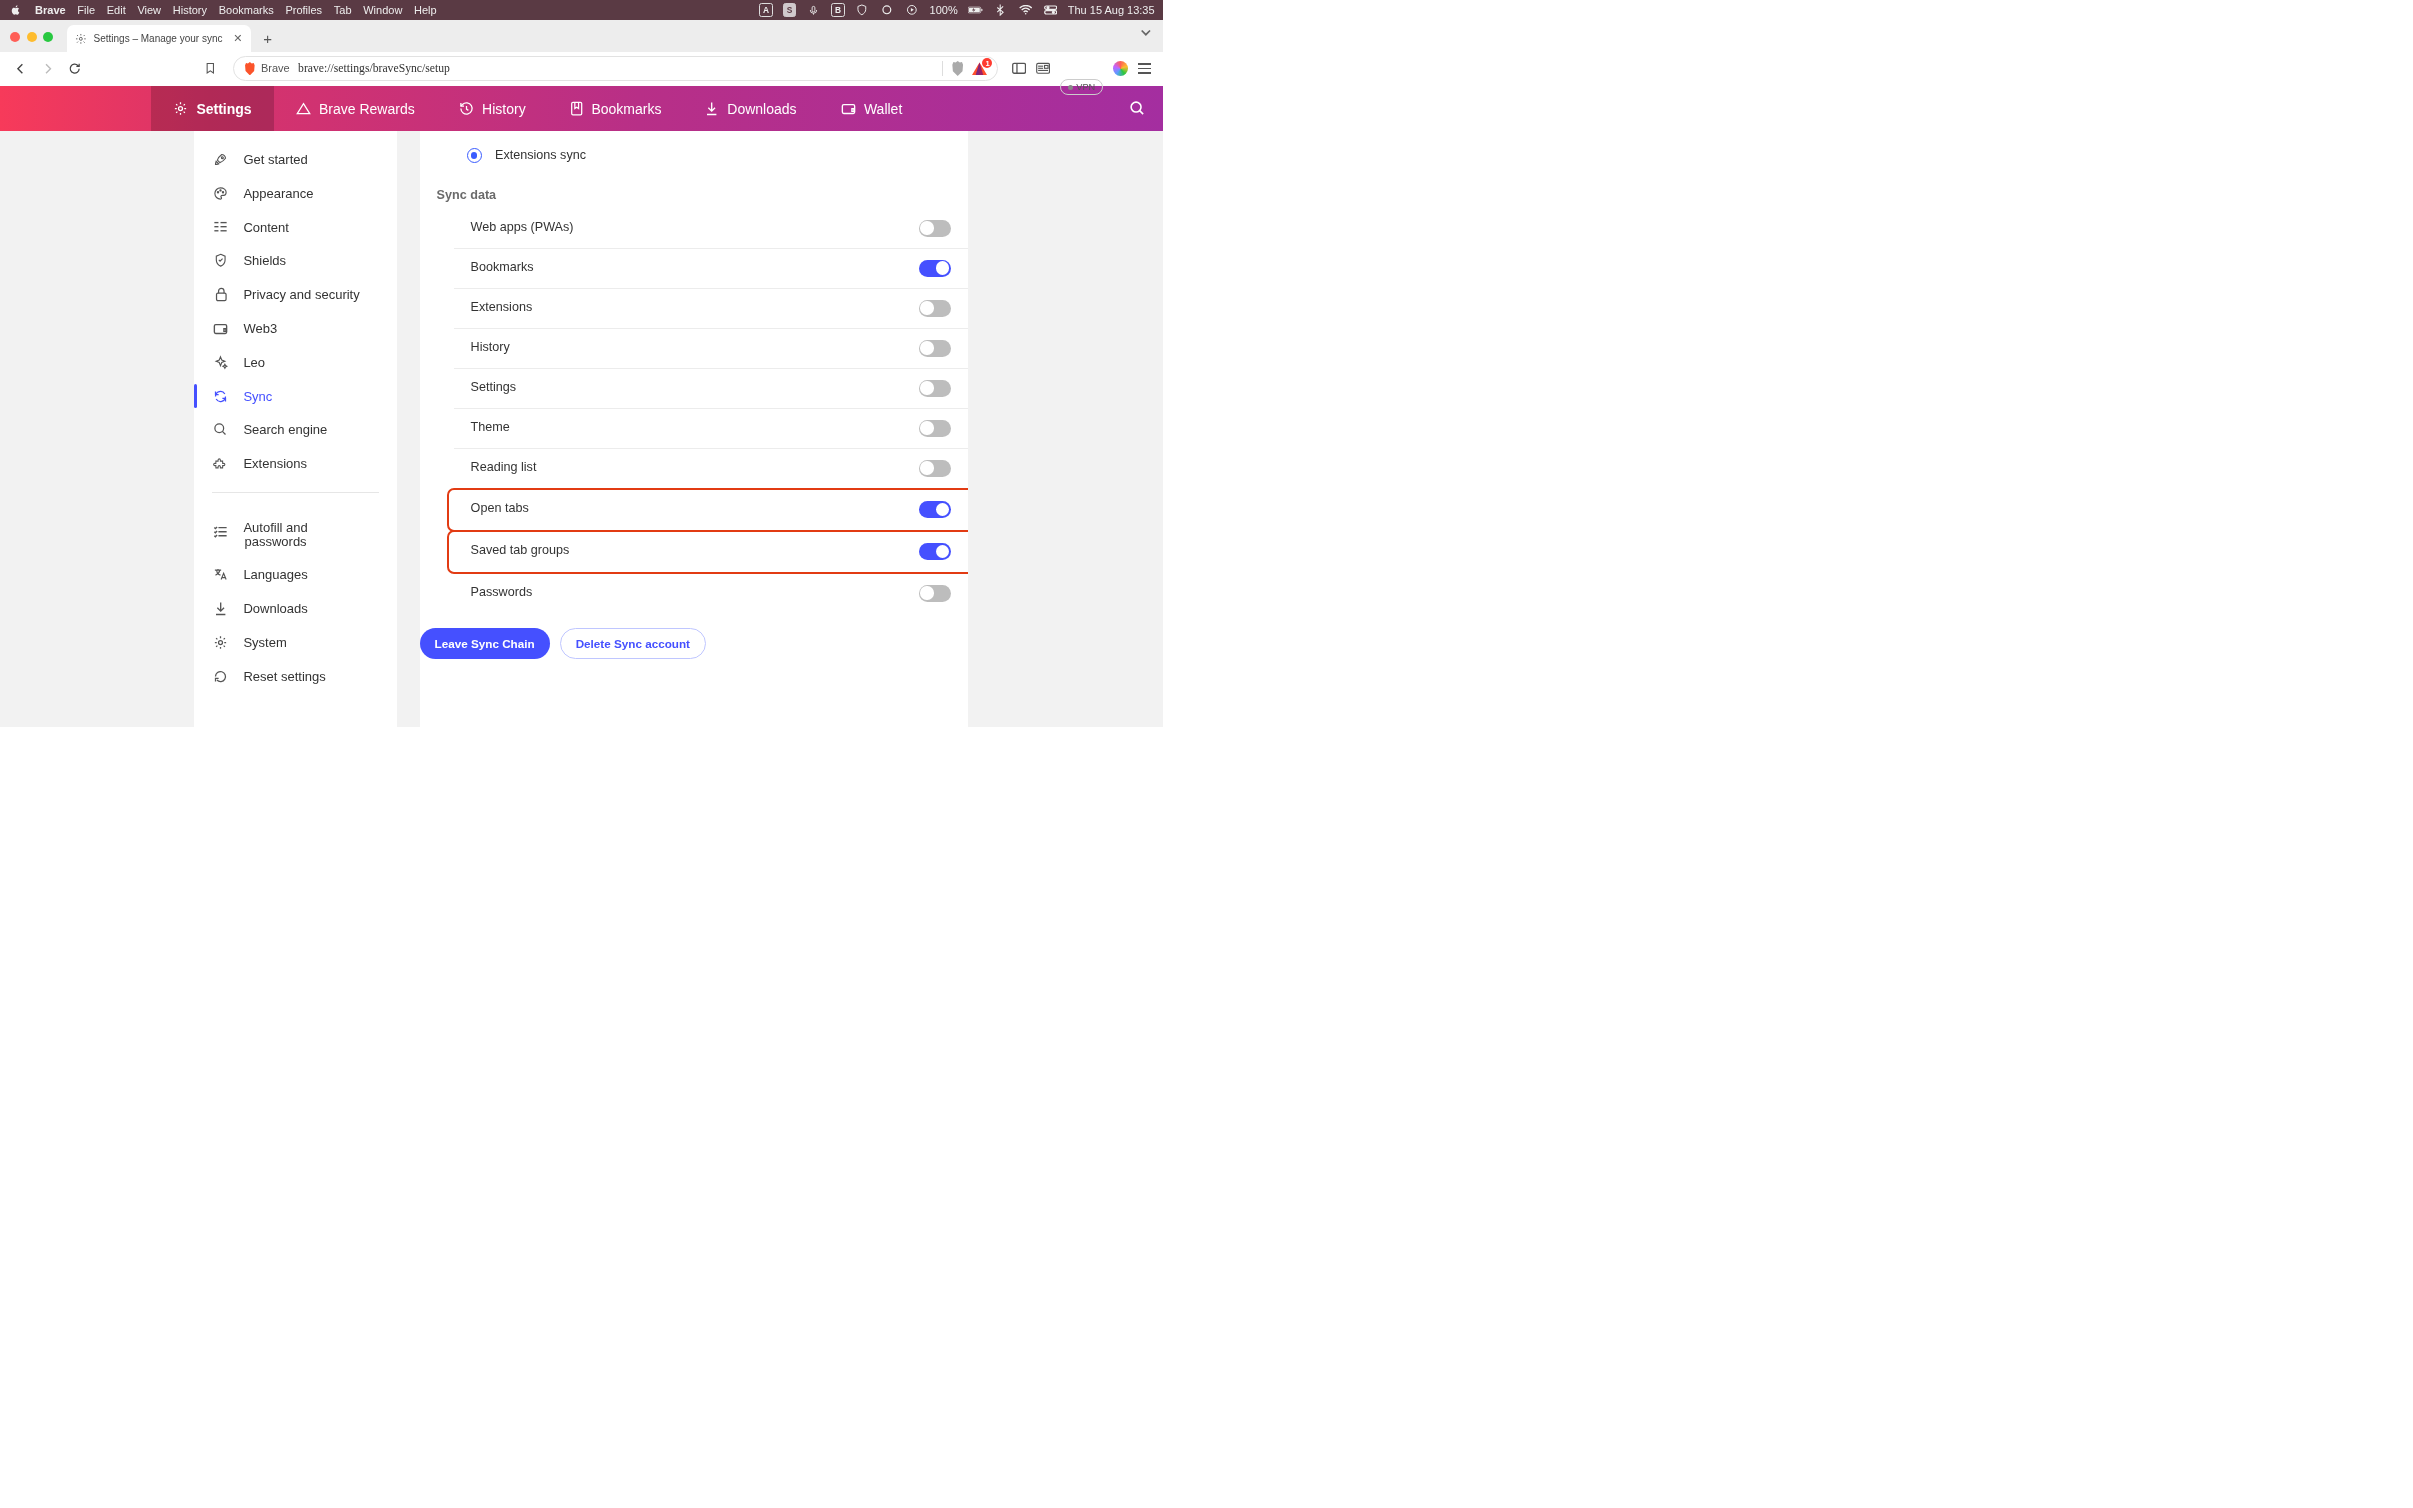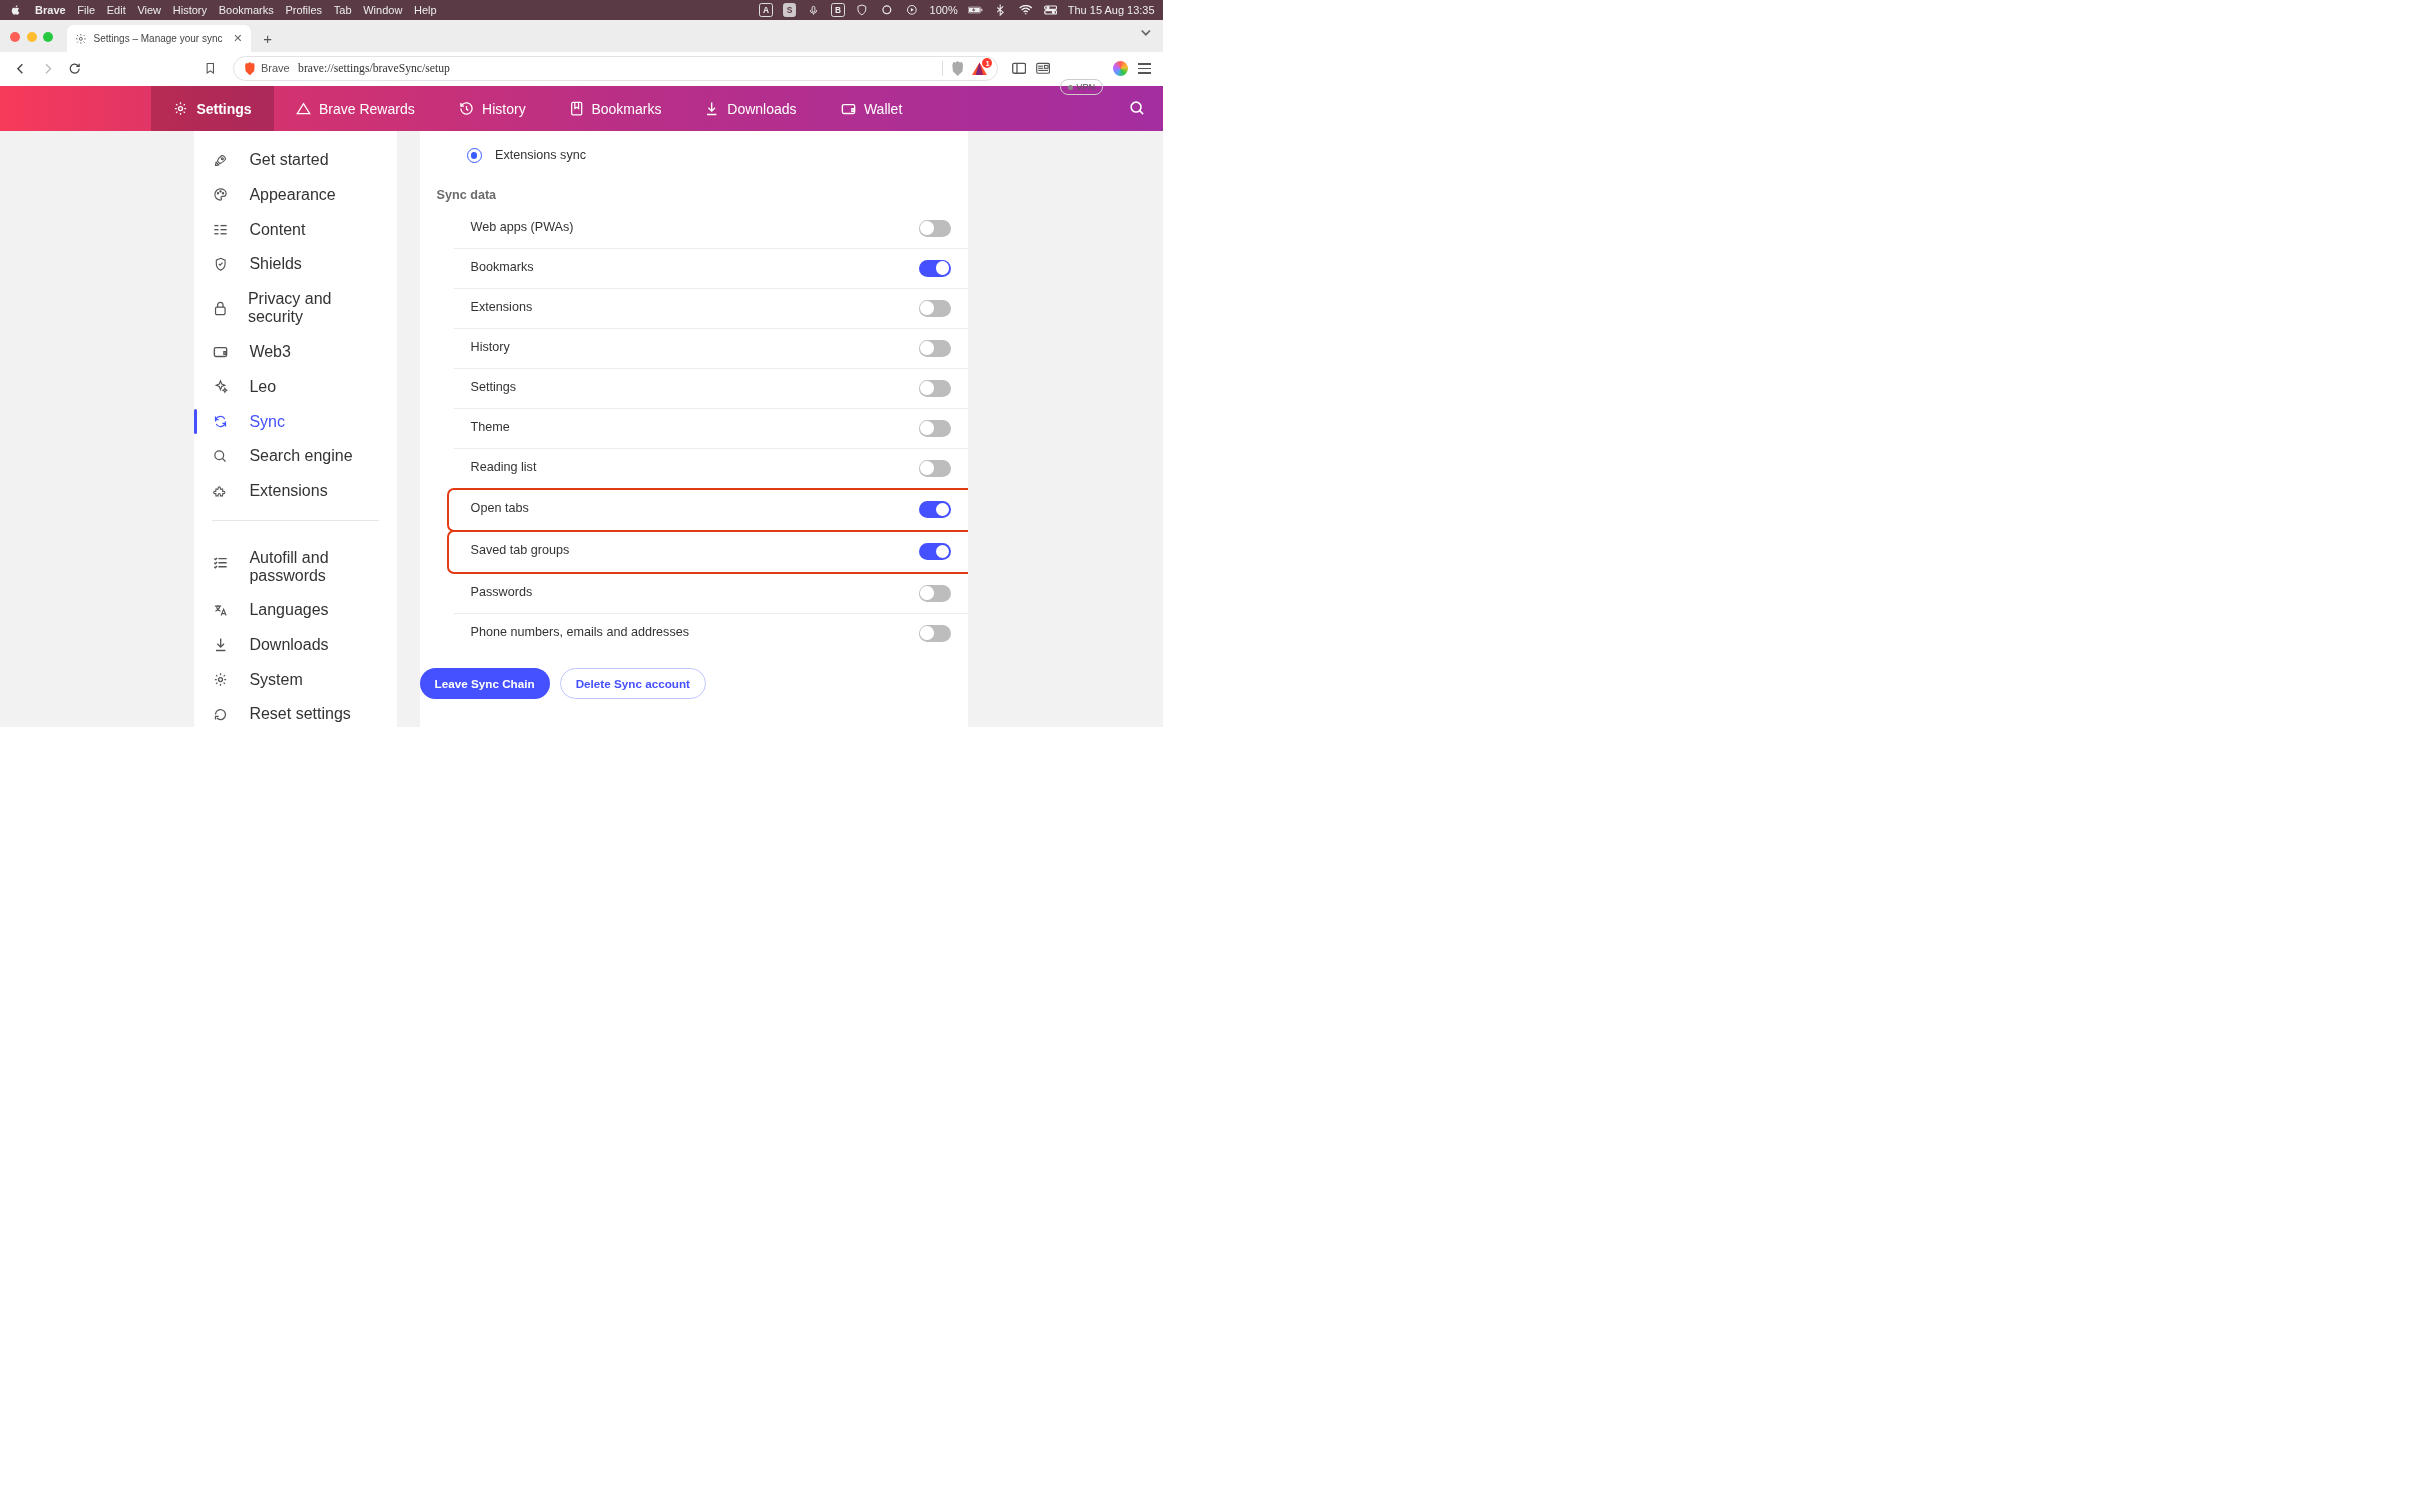--- a/index.html
+++ b/index.html
@@ -42,21 +42,21 @@
 
 .brave-nav { height: 45px; background: linear-gradient(90deg, #f73a5a 0%, #d8336a 18%, #b82f87 55%, #a42ea0 100%); display:flex; align-items:center; padding: 0 17px; color:#fff; }
 .brave-nav .nav-item { display:flex; align-items:center; gap:8.4px; padding: 0 22px; height:100%; font-size:14px; font-weight:500; cursor:pointer; }
 .brave-nav .nav-item.active { background: rgba(0,0,0,.18); font-weight:600; }
 .brave-nav .spacer-left { width: 134px; }
 .brave-nav .search { margin-left:auto; }
 
 
 .main { display:flex; height: calc(727px - 20px - 32px - 34px - 45px); background:#f2f2f2; }
 .sidebar { width: 203px; background:#fff; margin-left: 194px; padding: 11.7px 0 25px; overflow:hidden; }
-.side-item { display:flex; align-items:center; gap:20px; padding: 8.4px 18.4px; font-size:16px; color:#333; cursor:pointer; position:relative; }
+.side-item { display:flex; align-items:center; gap:14px; padding: 8.4px 18.4px; font-size:13px; color:#333; cursor:pointer; position:relative;text-align:center; }
 .side-item.active { color:#4550ff; }
 .side-item.active::before { content:""; position:absolute; left:0; top:5px; bottom:5px; width:2.5px; background:#4550ff; border-radius:1.7px; }
 .side-item .icon { width:17px; height:17px; display:flex; align-items:center; justify-content:center; color:#555; }
 .side-item.active .icon { color:#4550ff; }
 .side-sep { height:0.8px; background:#e6e6e6; margin: 11.7px 18.4px; }
 .side-item.two-line .label-wrap { line-height:1.1;margin-top:8px; }
 
 .content { flex:1; background:#fff; margin-left: 22.6px; padding: 8.4px 0 20px; max-width: 548px; position:relative; overflow:hidden; }
 .radio-row { display:flex; align-items:center; gap:13.4px; padding: 8.4px 0 13.4px 17px; margin-left: 30px; }
 .radio { width:15px; height:15px; border:1.7px solid #3a5cff; border-radius:50%; display:flex; align-items:center; justify-content:center; }
@@ -530,26 +530,20 @@
           <span class="switch on">
             <span class="knob"></span>
           </span>
         </div>
         <div class="toggle-row">
           <span class="name">Passwords</span>
           <span class="switch ">
             <span class="knob"></span>
           </span>
         </div>
-        <div class="toggle-row">
-          <span class="name">Phone numbers, emails and addresses</span>
-          <span class="switch ">
-            <span class="knob"></span>
-          </span>
-        </div>
       </div>
     <div class="buttons">
       <button class="btn primary">Leave Sync Chain</button>
       <button class="btn outline">Delete Sync account</button>
     </div>
   </div>
 </div>
 
 
 </body></html>

